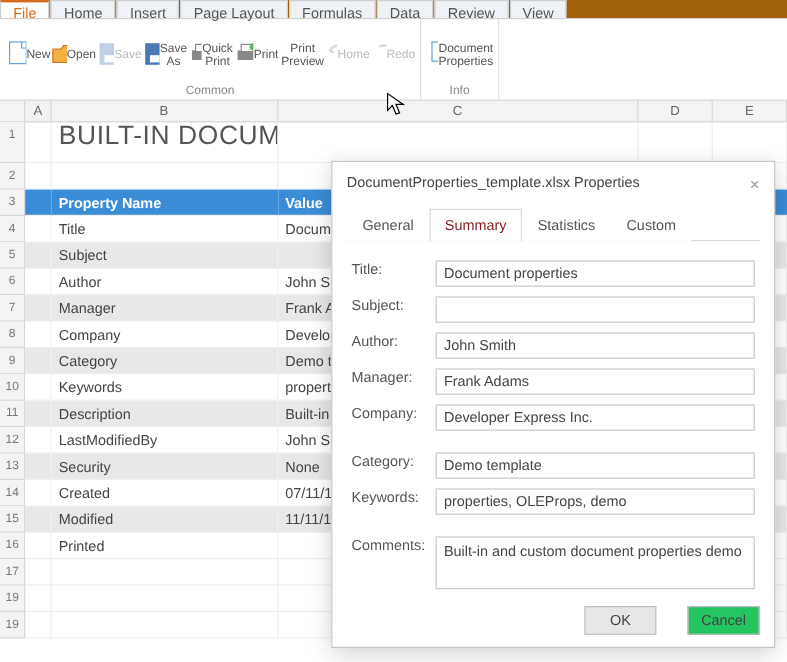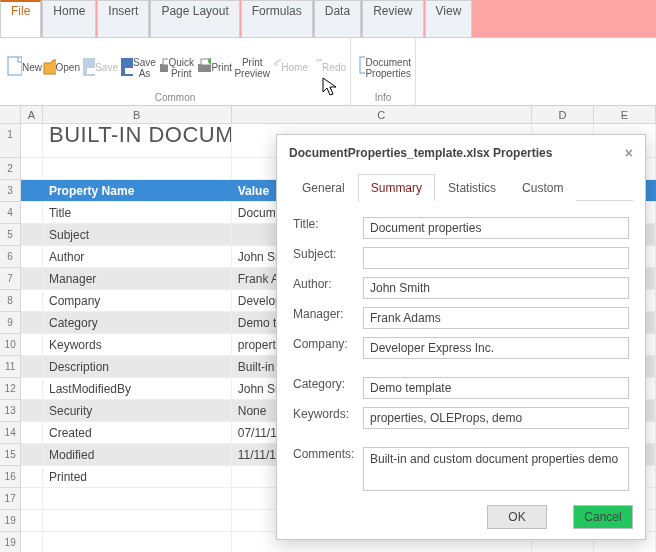--- a/index.html
+++ b/index.html
@@ -1,17 +1,17 @@
 <!DOCTYPE html>
 <html><head>
 <meta charset="utf-8">
 <style>
 *{box-sizing:border-box;margin:0;padding:0;font-family:"Segoe UI",Tahoma,sans-serif}
 body{width:656px;height:552px;background:#fff;overflow:hidden;position:relative;font-size:12px;color:#444}
-.ribbon-tabs{display:flex;height:38px;border-bottom:1px solid #d0d0d0;background:#fca5a5}
+.ribbon-tabs{display:flex;height:16px;border-bottom:1px solid #d0d0d0;background:#a16207}
 .rtab{padding:3px 10px;border:1px solid #d0d0d0;border-bottom:none;background:#eef1f5;margin-right:1px;color:#555;cursor:pointer}
 .rtab.active{background:#fff;color:#d46b1c;border-top:2px solid #d46b1c;padding-top:2px}
 .ribbon-body{display:flex;height:68px;border-bottom:1px solid #d0d0d0;background:#fff}
 .rgroup{display:flex;flex-direction:column;border-right:1px solid #e0e0e0;padding:2px 4px 0}
 .rgroup-items{display:flex;flex:1}
 .rgroup-label{text-align:center;font-size:10px;color:#888;padding:1px 0 2px}
 .rbtn{display:flex;align-items:center;justify-content:flex-start;width:38px;padding-top:2px;cursor:pointer}
 .rbtn svg{width:24px;height:24px}
 .rbtn-label{font-size:10px;color:#555;text-align:center;line-height:1.1;margin-top:2px}
 .rbtn.disabled .rbtn-label{color:#bbb}
@@ -22,21 +22,21 @@
 .colA{width:22px}.colB{width:195px}.colC{width:310px}.colD{width:64px}.colE{width:64px}
 .rows{}
 .row{display:flex;height:22px}
 .rowhdr{width:22px;background:#f3f3f3;border-right:1px solid #d8d8d8;border-bottom:1px solid #d8d8d8;text-align:center;font-size:10px;color:#777;line-height:22px}
 .cell{border-right:1px solid #efefef;border-bottom:1px solid #efefef;padding:0 6px;line-height:22px;overflow:hidden;white-space:nowrap}
 .title-cell{font-size:22px;font-weight:300;color:#555;letter-spacing:.5px}
 .hdr-row .cell{background:#3b8cd6;color:#fff;font-weight:600;border-right:none}
 .striped .cell{background:#e8e8e8}
 .plain .cell{background:#fff}
 .dlg{position:absolute;left:276px;top:134px;width:370px;height:406px;background:#fff;border:1px solid #c7c7c7;box-shadow:0 4px 18px rgba(0,0,0,.2)}
-.dlg-title{display:flex;align-items:center;justify-content:space-between;padding:10px 12px 8px;font-weight:700;color:#444}
+.dlg-title{display:flex;justify-content:space-between;padding:10px 12px 8px;font-weight:400;color:#444}
 .dlg-close{color:#999;cursor:pointer;font-size:14px}
 .dlg-tabs{display:flex;margin:4px 12px 0;border-bottom:1px solid #d8d8d8}
 .dtab{padding:6px 12px;border:1px solid transparent;border-bottom:none;color:#555;cursor:pointer;position:relative;top:1px;background:#fff}
 .dtab.active{border-color:#d8d8d8;color:#7f1d1d;background:#fff}
 .dlg-body{padding:16px 16px 0}
 .frow{display:flex;align-items:flex-start;margin-bottom:8px}
 .frow label{width:70px;color:#555}
 .frow input{flex:1;height:22px;border:1px solid #c9c9c9;padding:0 6px;font-size:12px;color:#444;background:#fff}
 .frow textarea{flex:1;height:44px;border:1px solid #c9c9c9;padding:4px 6px;font-size:12px;color:#444;resize:none}
 .fspace{height:10px}

